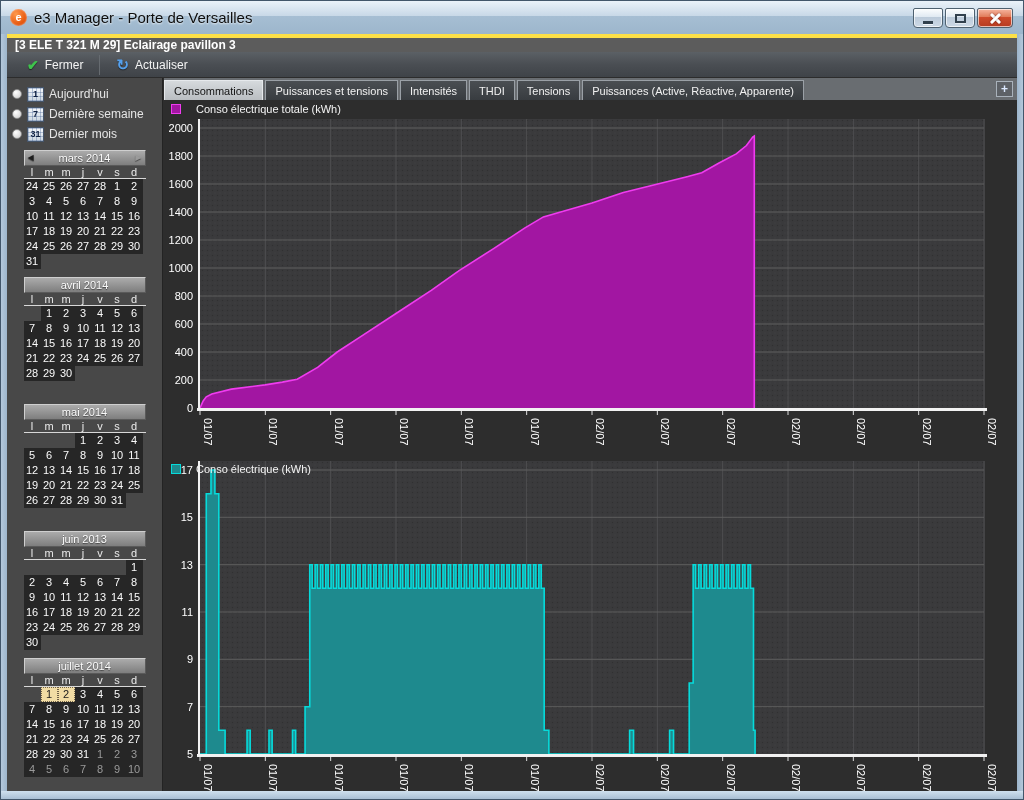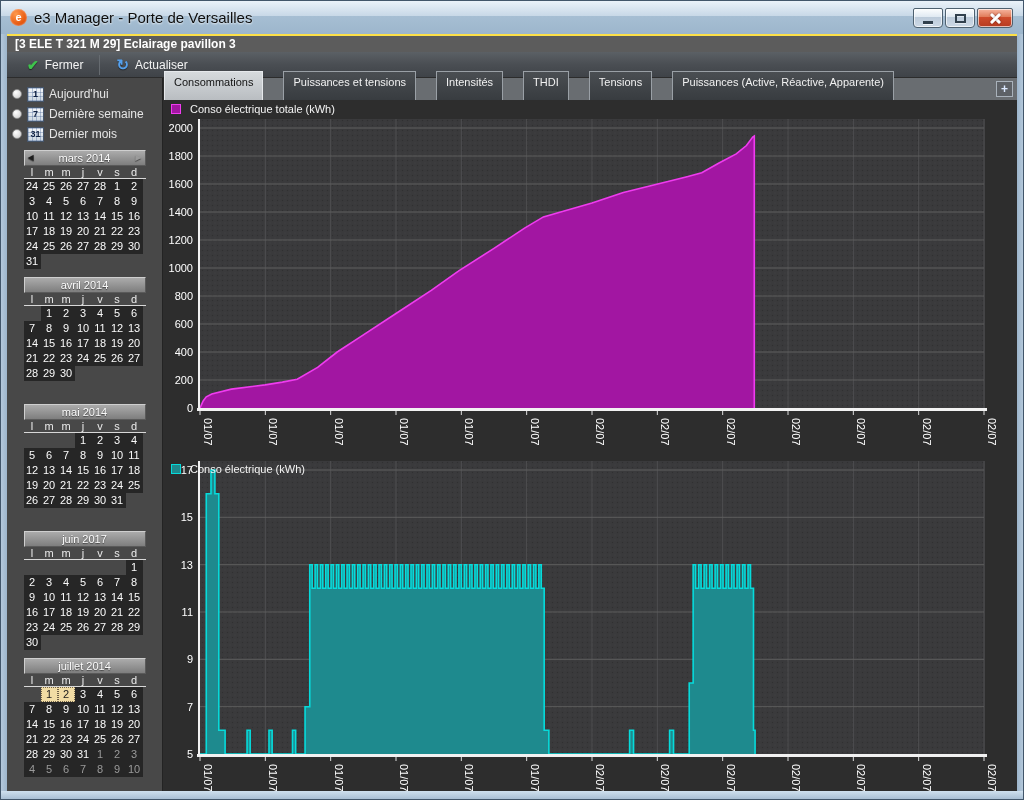--- a/index.html
+++ b/index.html
@@ -29,21 +29,21 @@
   .ic-close::before, .ic-close::after { content:""; position:absolute; left:0; top:5px; width:13px; height:3px;
     background:#fff; border-radius:1px; box-shadow:0 0 2px rgba(60,0,0,.6); }
   .ic-close::before { transform:rotate(45deg); } .ic-close::after { transform:rotate(-45deg); }
 
   .frame { position:absolute; background:linear-gradient(90deg,#b4c8db,#9db5cb); z-index:5; }
   .frame.l { left:0; top:33px; bottom:0; width:6px; }
   .frame.r { right:0; top:33px; bottom:0; width:6px; background:linear-gradient(270deg,#b4c8db,#9db5cb); }
   .frame.b { left:0; right:0; bottom:0; height:8px; background:linear-gradient(#cfe0ee,#a9bfd4); }
 
   .headerbar { position:absolute; left:6px; right:6px; top:33px; height:18px; background:#5c5c5c;
-    border-top:2px solid #fde047; display:flex; justify-content:space-between; align-items:center; padding:0 8px; }
+    border-top:4px solid #fde047; display:flex; justify-content:space-between; align-items:center; padding:0 8px; }
   .headerbar span { font-size:12px; font-weight:bold; color:#fff; }
 
   .toolbar { position:absolute; left:6px; right:6px; top:51px; height:26px;
     background:linear-gradient(#5b6065,#4a4e53 50%,#3f4348); border-bottom:1px solid #2c2c2c;
     display:flex; align-items:center; padding-left:10px; }
   .tbtn { display:flex; align-items:center; gap:6px; color:#f4f4f4; font-size:12px; padding:3px 10px; cursor:pointer; border-radius:2px; }
   .check-glyph { color:#3fc24d; font-size:14px; font-weight:bold; text-shadow:0 1px 1px rgba(0,0,0,.5); }
   .refresh-glyph { color:#55a0ec; font-size:15px; font-weight:bold; text-shadow:0 1px 1px rgba(0,0,0,.5); }
   .tsep { width:1px; height:20px; background:#2f3336; border-right:1px solid #666b70; margin:0 6px; }
 
@@ -68,29 +68,29 @@
   .dow { display:flex; border-bottom:1px solid #d8d8d8; height:13px; }
   .dow span { width:17px; text-align:center; color:#eaeaea; font-size:11px; line-height:12px; }
   .wk { display:flex; height:15px; }
   .day { width:17px; text-align:center; color:#fafafa; font-size:11px; line-height:15px; background:#262626; cursor:pointer; }
   .day.empty { background:transparent; cursor:default; }
   .day.muted { color:#9a9a9a; }
   .day.sel { background:#f1dca4; color:#1b1b1b; outline:1px dotted #6f6148; outline-offset:-1px; }
 
   
   .tabstrip { position:absolute; left:163px; right:6px; top:77px; height:22px; background:#696d71; display:flex; align-items:flex-end; }
-  .tab { height:29px; padding:0 9px; font-size:11px; line-height:20px; color:#f1f1f1;
-    background:linear-gradient(#4a4e52,#383c40); border:1px solid #9aa0a6; border-bottom:none; margin-right:20px; cursor:pointer; white-space:nowrap; }
+  .tab { height:20px; padding:0 9px; font-size:11px; line-height:20px; color:#f1f1f1;
+    background:linear-gradient(#4a4e52,#383c40); border:1px solid #9aa0a6; border-bottom:none; margin-right:2px; cursor:pointer; white-space:nowrap; }
   .tab.active { background:linear-gradient(#d6dadd,#b9bdc1); color:#121212; font-weight:normal; border-color:#e6e9ec; }
   .addtab { position:absolute; right:4px; top:3px; width:17px; height:16px; background:#5d6166;
     border:1px solid #a9b2bb; color:#dce9ff; font:bold 12px/14px "Liberation Sans",sans-serif; text-align:center; cursor:pointer; }
 
   
   .charts { position:absolute; left:163px; right:6px; top:99px; bottom:8px; background:#2d2d2d; }
-  .legend { position:absolute; left:7px; display:flex; align-items:center; gap:9px; z-index:2; }
+  .legend { position:absolute; left:7px; display:flex; align-items:center; gap:15px; z-index:2; }
   .legend .sw { width:10px; height:10px; }
   .legend .lt { color:#f4f4f4; font-size:11px; }
   #legend1 { top:3px; } #legend2 { top:363px;text-align:right; }
   svg { position:absolute; left:0; }
   #svg1 { top:17px; } #svg2 { top:359px; }
   svg text { font-family:"Liberation Sans",sans-serif; }
 </style>
 </head>
 <body>
 
@@ -339,21 +339,21 @@
             <span class="day empty"></span>
             <span class="day empty"></span>
             <span class="day empty"></span>
             <span class="day empty"></span>
             <span class="day empty"></span>
             <span class="day empty"></span>
             <span class="day empty"></span>
           </div>
         </div>
         <div class="month">
-          <div class="mhead"><span>juin 2017</span></div>
+          <div class="mhead"><span>juin 2013</span></div>
           <div class="dow">
             <span>l</span>
             <span>m</span>
             <span>m</span>
             <span>j</span>
             <span>v</span>
             <span>s</span>
             <span>d</span>
           </div>
           <div class="wk">

